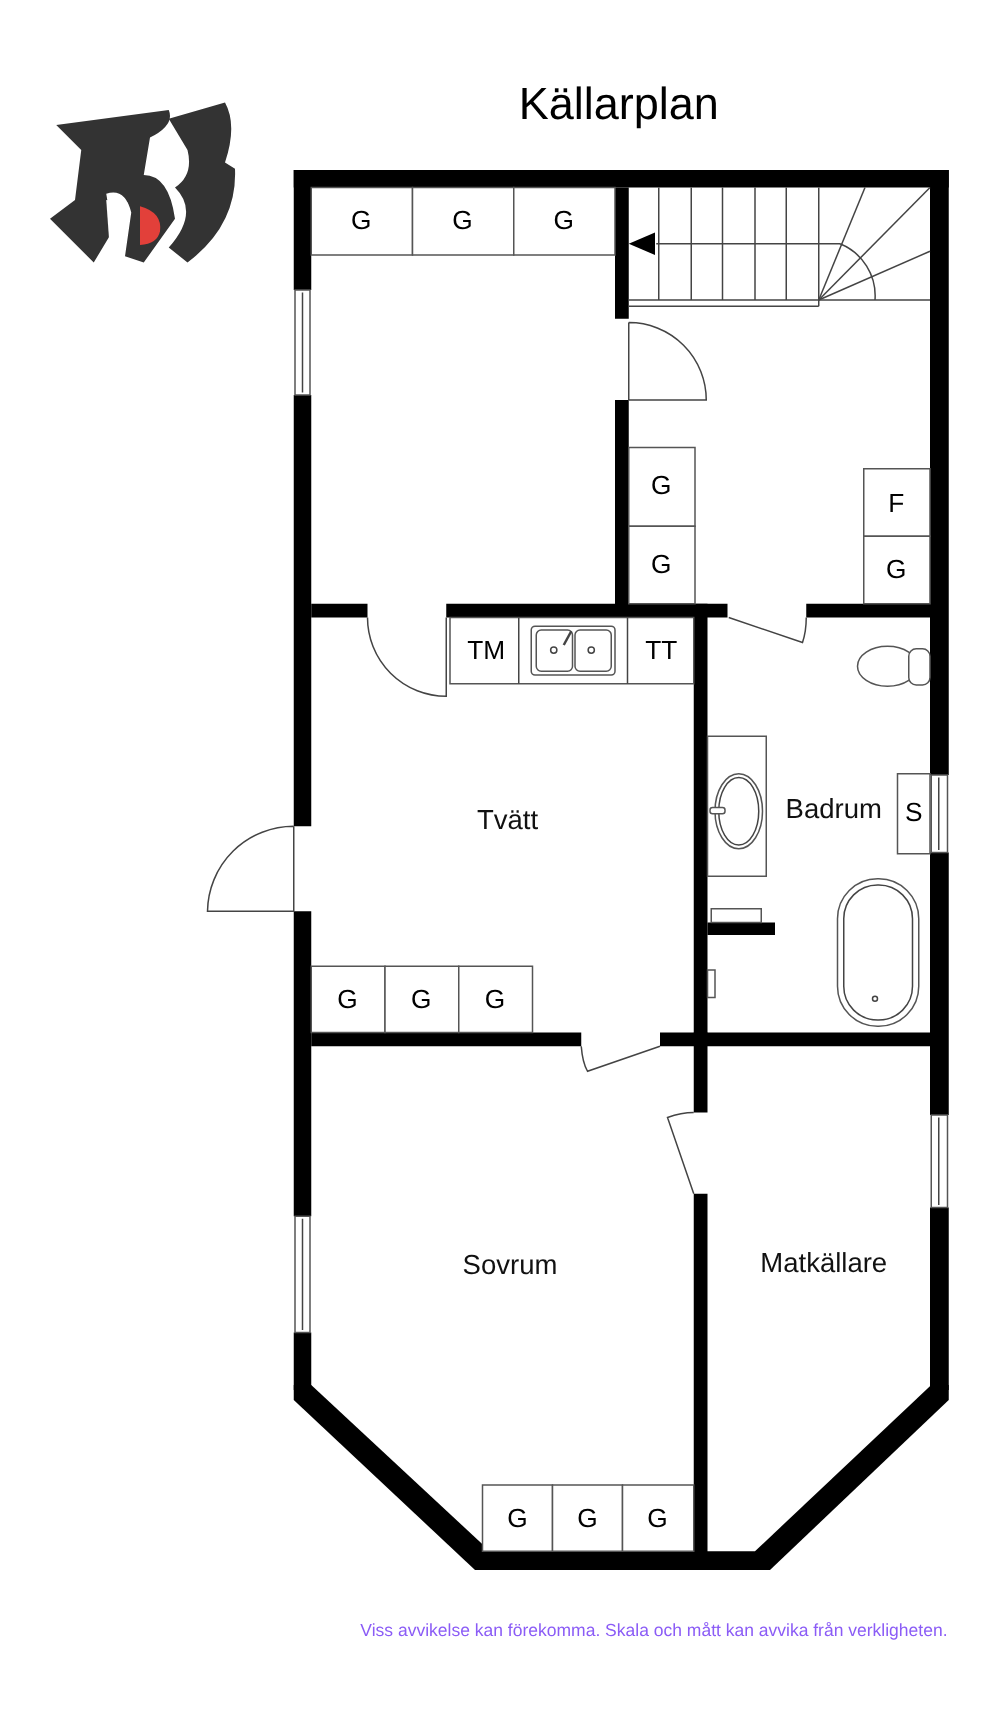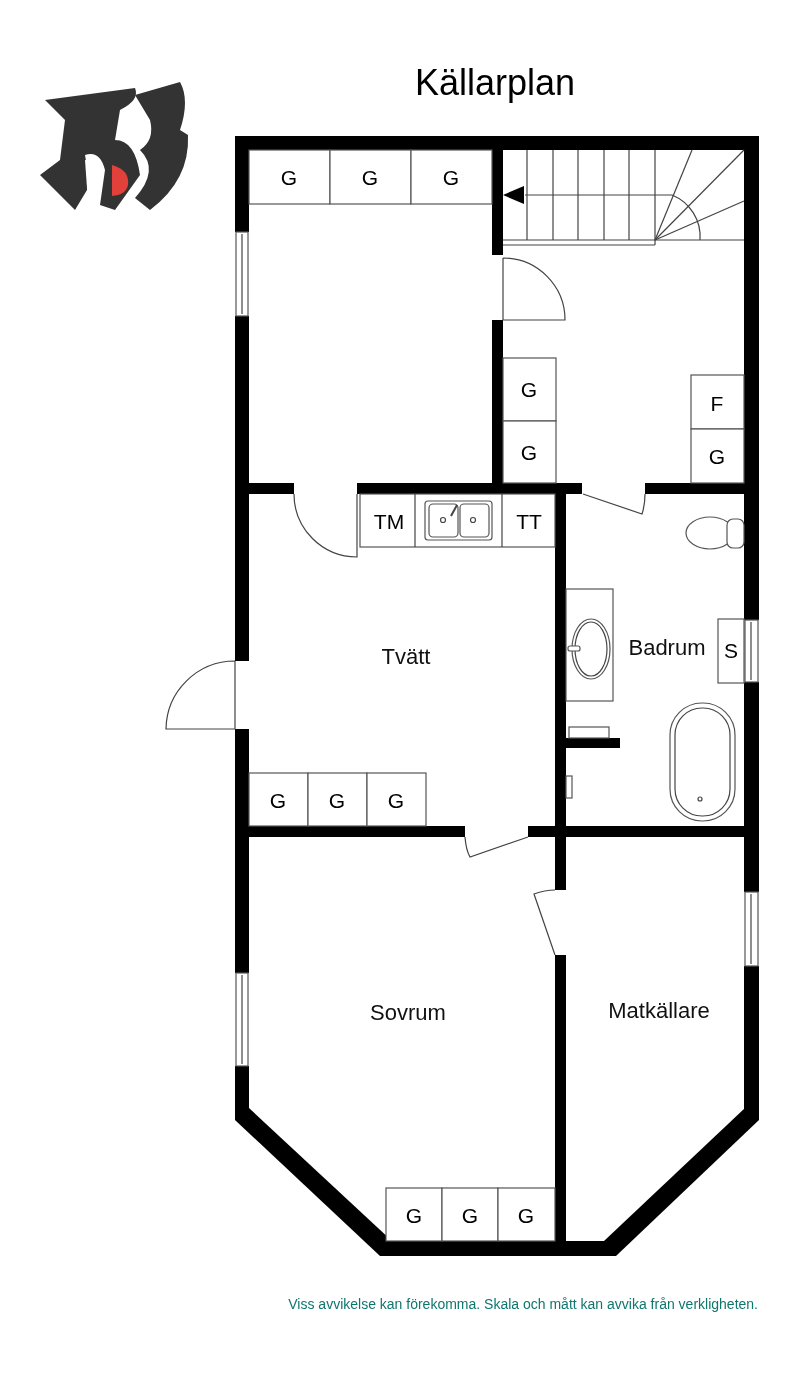--- a/index.html
+++ b/index.html
@@ -1,18 +1,18 @@
 <!DOCTYPE html>
 <html><head>
 <meta charset="utf-8">
 <style>
   html, body { margin: 0; padding: 0; background: #ffffff; }
   body { width: 800px; height: 1384px; position: relative; overflow: hidden; font-family: "Liberation Sans", sans-serif; }
   .title { position: absolute; left: 0; width: 990px; top: 62px; text-align: center; font-size: 36px; color: #000; }
-  .disclaimer { position: absolute; right: 42px; top: 1296px; font-size: 14px; color: #0f766e; }
+  .disclaimer { position: absolute; right: 42px; top: 1296px; font-size: 14px; color: #8b5cf6; }
   svg.plan { position: absolute; left: 0; top: 0; }
   .wall { fill: #000; }
   .thin { fill: none; stroke: #444; stroke-width: 1.2; }
   .fix { fill: #fff; stroke: #555; stroke-width: 1.2; }
   .lbl { font-family: "Liberation Sans", sans-serif; font-size: 21px; fill: #000; text-anchor: middle; dominant-baseline: central; }
   .room { font-family: "Liberation Sans", sans-serif; font-size: 22px; fill: #111; text-anchor: middle; dominant-baseline: central; }
   .logo { position: absolute; left: 40px; top: 80px; width: 150px; height: 140px; }
 </style>
 </head>
 <body>

